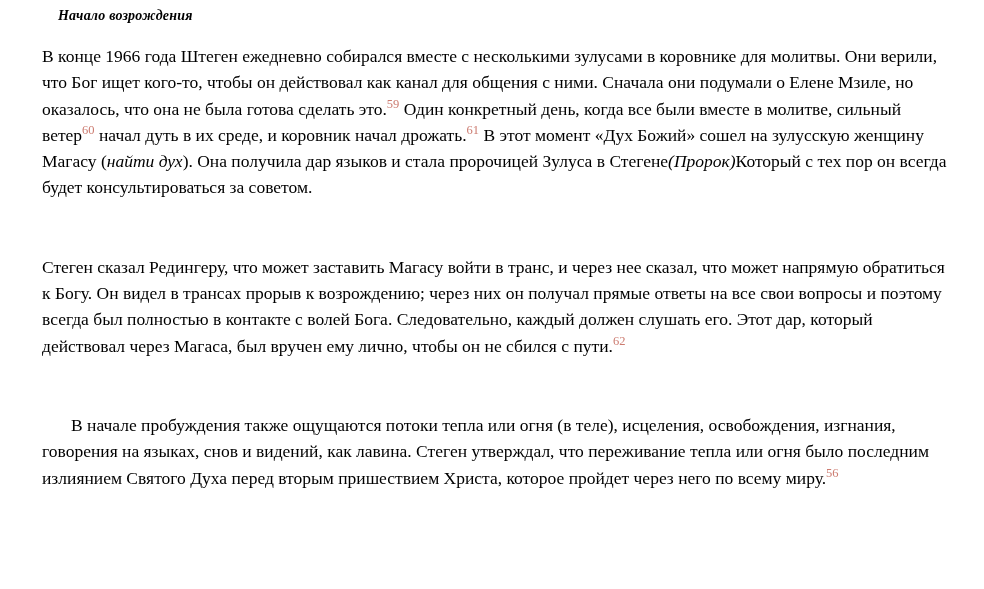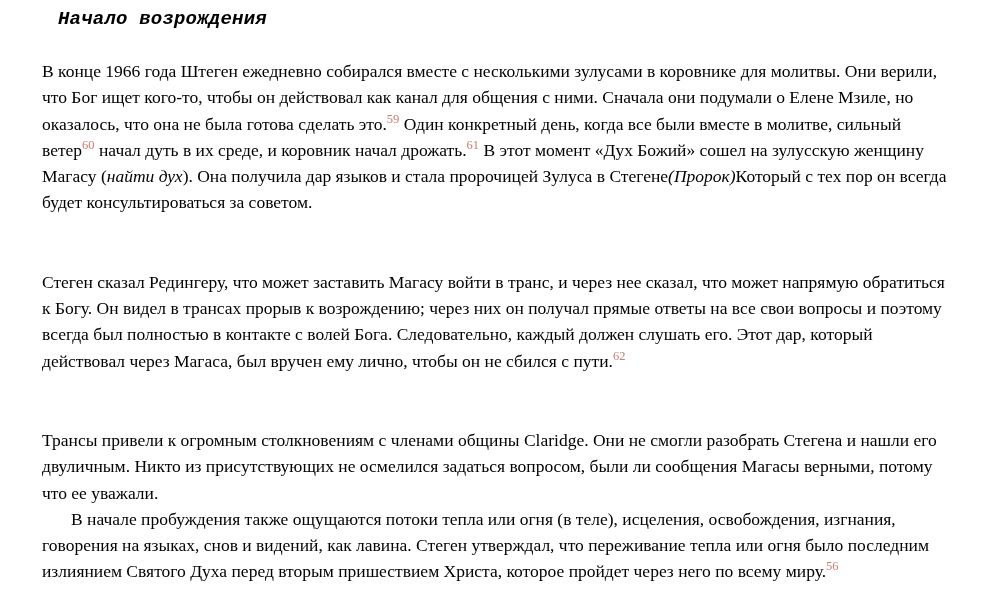--- a/index.html
+++ b/index.html
@@ -8,49 +8,47 @@
     width: 984px;
     height: 589px;
     box-sizing: border-box;
     background: #ffffff;
     padding: 6px 36px 0 42px;
     font-family: "Liberation Serif", "DejaVu Serif", serif;
     color: #000000;
     overflow: hidden;
   }
   .section-title {
-    font-size: 19px;
+    font-size: 14px;
     font-weight: bold;
     font-style: italic;
     margin: 2px 0 0 16px;
     letter-spacing: 0.2px;
-    font-family: Liberation Mono, monospace;
   }
   .content {
     max-width: 906px;
     font-size: 17.5px;
     line-height: 26.3px;
     text-align: left;
   }
   .content p { margin: 0; }
-  .content p.first { margin-top: 28px; }
+  .content p.first { margin-top: 19px; }
   .content p.gap-after { margin-bottom: 53px; }
   .content p.indent-first { text-indent: 29px; }
   em { font-style: italic; }
   sup.footnote {
     color: var(--footnote-color, #cc7b70);
     font-size: 12.5px;
     line-height: 0;
     vertical-align: super;
   }
 </style>
 </head>
 <body>
 
 <div class="page" style="color: rgb(0, 0, 0); background: rgb(255, 255, 255);">
   <h2 class="section-title">Начало возрождения</h2>
   <div class="content">
     <p class="first gap-after"><span>В конце 1966 года Штеген ежедневно собирался вместе с несколькими зулусами в коровнике для молитвы. Они верили, что Бог ищет кого-то, чтобы он действовал как канал для общения с ними. Сначала они подумали о Елене Мзиле, но оказалось, что она не была готова сделать это.</span><sup class="footnote">59</sup><span> Один конкретный день, когда все были вместе в молитве, сильный ветер</span><sup class="footnote">60</sup><span> начал дуть в их среде, и коровник начал дрожать.</span><sup class="footnote">61</sup><span> В этот момент «Дух Божий» сошел на зулусскую женщину Магасу (</span><em>найти дух</em><span>). Она получила дар языков и стала пророчицей Зулуса в Стегене</span><em>(Пророк)</em><span>Который с тех пор он всегда будет консультироваться за советом.</span></p>
     <p class="gap-after"><span>Стеген сказал Редингеру, что может заставить Магасу войти в транс, и через нее сказал, что может напрямую обратиться к Богу. Он видел в трансах прорыв к возрождению; через них он получал прямые ответы на все свои вопросы и поэтому всегда был полностью в контакте с волей Бога. Следовательно, каждый должен слушать его. Этот дар, который действовал через Магаса, был вручен ему лично, чтобы он не сбился с пути.</span><sup class="footnote">62</sup></p>
-    <p><span>Трансы привели к огромным столкновениям с членами общины Claridge. Они не смогли разобрать Стегена и нашли его двуличным. Никто из присутствующих не осмелился задаться вопросом, были ли сообщения Магасы верными, потому что ее уважали.</span></p>
     <p class="indent-first"><span>В начале пробуждения также ощущаются потоки тепла или огня (в теле), исцеления, освобождения, изгнания, говорения на языках, снов и видений, как лавина. Стеген утверждал, что переживание тепла или огня было последним излиянием Святого Духа перед вторым пришествием Христа, которое пройдет через него по всему миру.</span><sup class="footnote">56</sup></p>
   </div>
 </div>
 
 </body></html>

